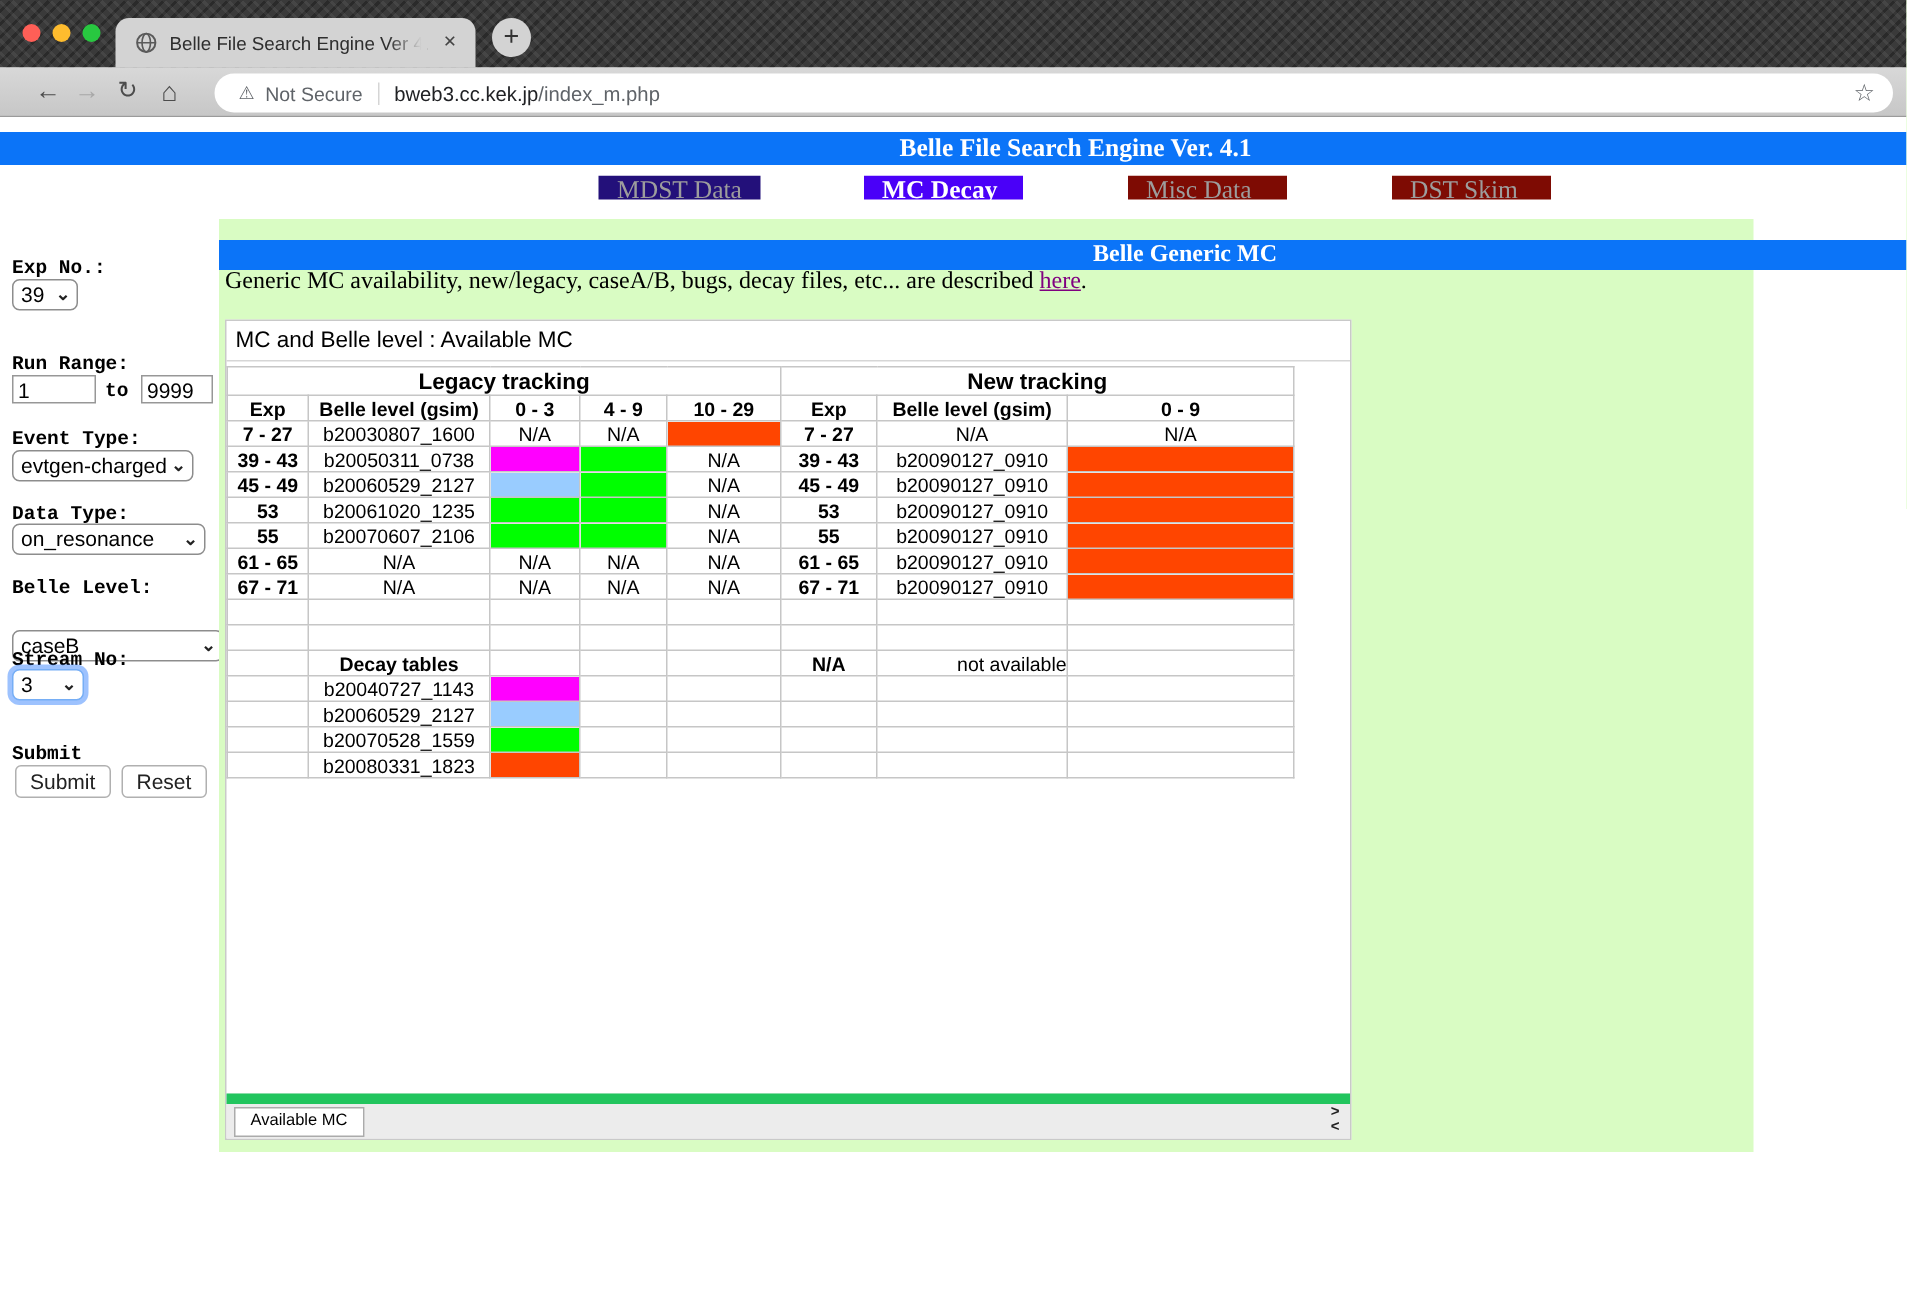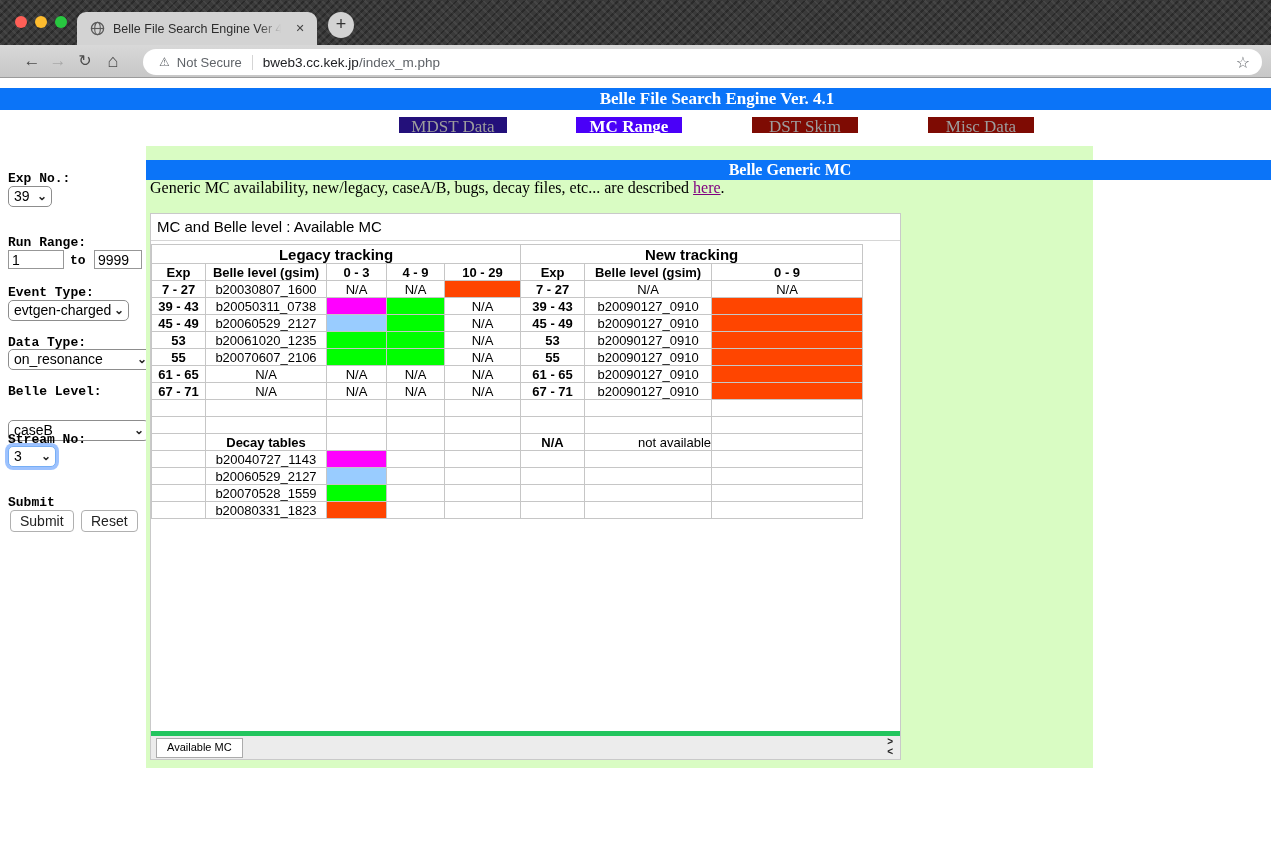--- a/index.html
+++ b/index.html
@@ -38,55 +38,55 @@
   .star{margin-left:auto;font-size:16px;color:#5f6368}
 
   
   .banner{position:absolute;left:0;top:88px;width:1271px;height:22px;overflow:hidden}
   .banner-inner{width:1434px;text-align:center;font:bold 17px "Liberation Serif",serif;
     color:#fff;line-height:22px}
   .navrow{position:absolute;left:0;top:117px;width:1271px;height:27px;overflow:hidden}
   .navrow-inner{width:1434px;display:flex;justify-content:center}
   .tab-cell{width:176px;display:flex;justify-content:center}
   .nav-tab{height:16px;line-height:27px;min-width:106px;box-sizing:border-box;padding:0 12px;
-    text-align:center;font:17px "Liberation Serif",serif;cursor:pointer}
+    text-align:left;font:17px "Liberation Serif",serif;cursor:pointer}
   .nav-tab.active{font-weight:bold}
 
   
   .side-label{position:absolute;left:8px;font:bold 13px "Liberation Mono",monospace;color:#000}
   .sel{position:absolute;height:21px;box-sizing:border-box;border:1px solid #8d8d8d;border-radius:5px;
     background:#fff;font-size:14px;line-height:19px;padding:0 16px 0 5px;color:#000}
   .sel .chev{position:absolute;right:4px;top:0px;font-size:12px;font-weight:bold;color:#222}
   .ti{position:absolute;height:19px;box-sizing:border-box;border:1px solid #979797;background:#fff;
     font-size:14px;padding:0 3px;color:#000;border-radius:0}
   .btn{position:absolute;height:22px;box-sizing:border-box;background:#fff;border:1px solid #b0b0b0;
     border-radius:4px;font-size:14px;color:#222;padding:0 9px;font-family:"Liberation Sans",sans-serif}
   .focused{border:1px solid #76aef5;box-shadow:0 0 0 3px rgba(77,144,254,.55)}
 
   
-  .content{position:absolute;left:146px;top:146px;width:947px;height:622px}
+  .content{position:absolute;left:146px;top:146px;width:1023px;height:622px}
   .section-bar{position:absolute;left:0;top:14px;width:1125px;height:20px;overflow:hidden}
   .section-inner{width:1288px;text-align:center;font:bold 16px "Liberation Serif",serif;
     color:#fff;line-height:20px}
   .desc{position:absolute;left:4px;top:33px;font:16px "Liberation Serif",serif;color:#000}
   .desc a{color:#800080;text-decoration:underline}
 
   
   .sheet{position:absolute;left:4px;top:67px;width:751px;height:547px;background:#fff;
     border:1px solid #c9c9c9;box-sizing:border-box}
   .sheet-title{height:26px;line-height:26px;padding-left:6px;font-size:15px;color:#000;
     border-bottom:1px solid #d6d6d6}
   table.grid{border-collapse:collapse;table-layout:fixed;margin:3px 16px 0 0;width:712px}
   .grid td{border:1px solid #c6c6c6;height:16px;padding:0;font-size:13px;text-align:center;
     overflow:hidden;white-space:nowrap;color:#000}
   .grid tr.group td{font-weight:bold;font-size:15px;height:18px}
   .grid td.b{font-weight:bold}
   .grid td.left{text-align:right;padding-left:8px}
   .sheet-footer{position:absolute;left:0;right:0;bottom:0;height:23px;background:#ececec;
-    border-top:5px solid #22c55e}
+    border-top:7px solid #22c55e}
   .sheet-tab{position:absolute;left:5px;top:2px;height:18px;line-height:17px;background:#fff;
     border:1px solid #ababab;padding:0 10px;font-size:11px;color:#000}
   .scrolls{position:absolute;right:7px;top:1px;font:bold 10px "Liberation Sans",sans-serif;
     color:#222;line-height:10px;text-align:right}
 </style>
 </head>
 <body>
 
 <div class="titlebar">
   <div class="dot dot-close" style="background: rgb(255, 95, 87);"></div>
@@ -122,28 +122,28 @@
 <div class="banner" style="background: rgb(11, 116, 248);">
   <div class="banner-inner">Belle File Search Engine Ver. 4.1</div>
 </div>
 
 <div class="navrow">
   <div class="navrow-inner">
       <div class="tab-cell">
         <div class="nav-tab" style="background: rgb(35, 16, 122); color: rgb(157, 157, 157);">MDST Data</div>
       </div>
       <div class="tab-cell">
-        <div class="nav-tab active" style="background: rgb(74, 0, 248); color: rgb(255, 255, 255);">MC Range</div>
+        <div class="nav-tab active" style="background: rgb(74, 0, 248); color: rgb(255, 255, 255);">MC Decay</div>
+      </div>
+      <div class="tab-cell">
+        <div class="nav-tab" style="background: rgb(126, 11, 3); color: rgb(157, 157, 157);">Misc Data</div>
       </div>
       <div class="tab-cell">
         <div class="nav-tab" style="background: rgb(126, 11, 3); color: rgb(157, 157, 157);">DST Skim</div>
       </div>
-      <div class="tab-cell">
-        <div class="nav-tab" style="background: rgb(126, 11, 3); color: rgb(157, 157, 157);">Misc Data</div>
-      </div>
     </div>
 </div>
 
 <div class="side-label" style="top:171px">Exp No.:</div>
 <div class="sel" style="left:8px;top:186px;width:44px">
   <span>39</span>
   <span class="chev">⌄</span>
 </div>
 
 <div class="side-label" style="top:235px">Run Range:</div>
@@ -151,21 +151,21 @@
 <div class="side-label" style="left:70px;top:253px">to</div>
 <input class="ti" style="left: 94px; top: 250px; width: 48px;" value="9999">
 
 <div class="side-label" style="top:285px">Event Type:</div>
 <div class="sel" style="left:8px;top:300px;width:121px">
   <span>evtgen-charged</span>
   <span class="chev">⌄</span>
 </div>
 
 <div class="side-label" style="top:335px">Data Type:</div>
-<div class="sel" style="left:8px;top:349px;width:144px">
+<div class="sel" style="left:8px;top:349px;width:129px">
   <span>on_resonance</span>
   <span class="chev">⌄</span>
 </div>
 
 <div class="side-label" style="top:384px">Belle Level:</div>
 <div class="sel" style="left:8px;top:420px;width:141px">
   <span>caseB</span>
   <span class="chev">⌄</span>
 </div>
 

